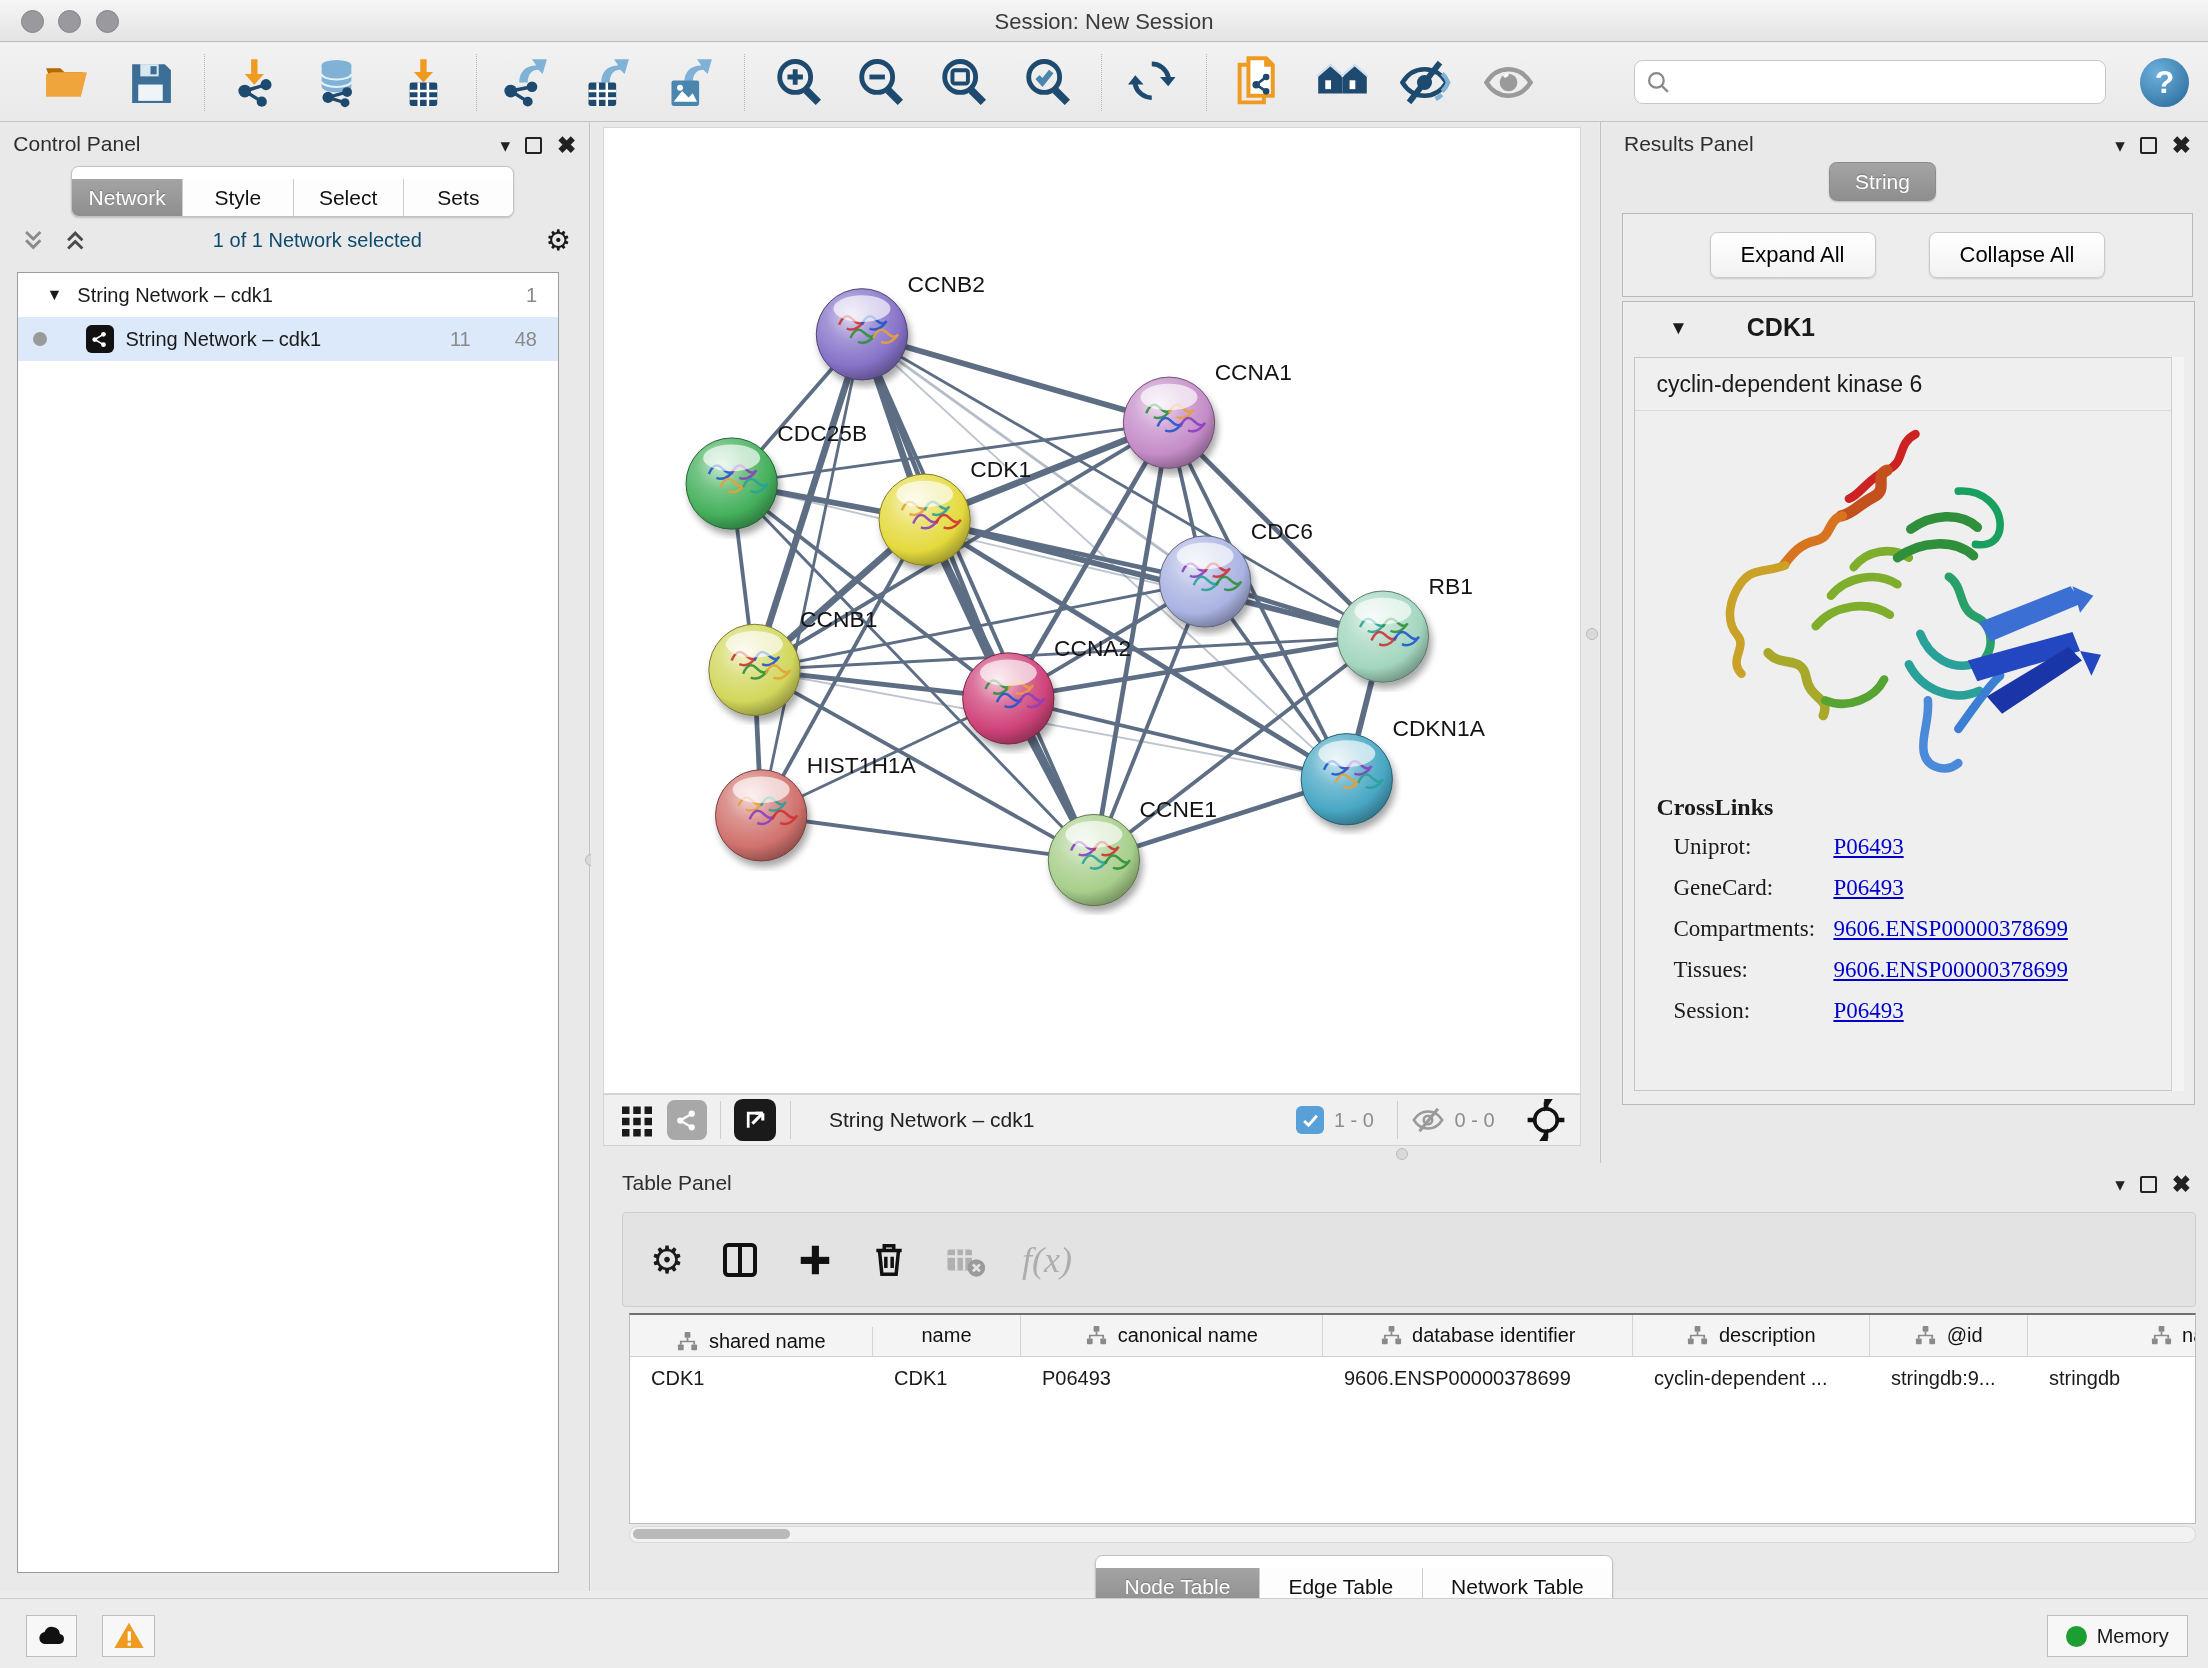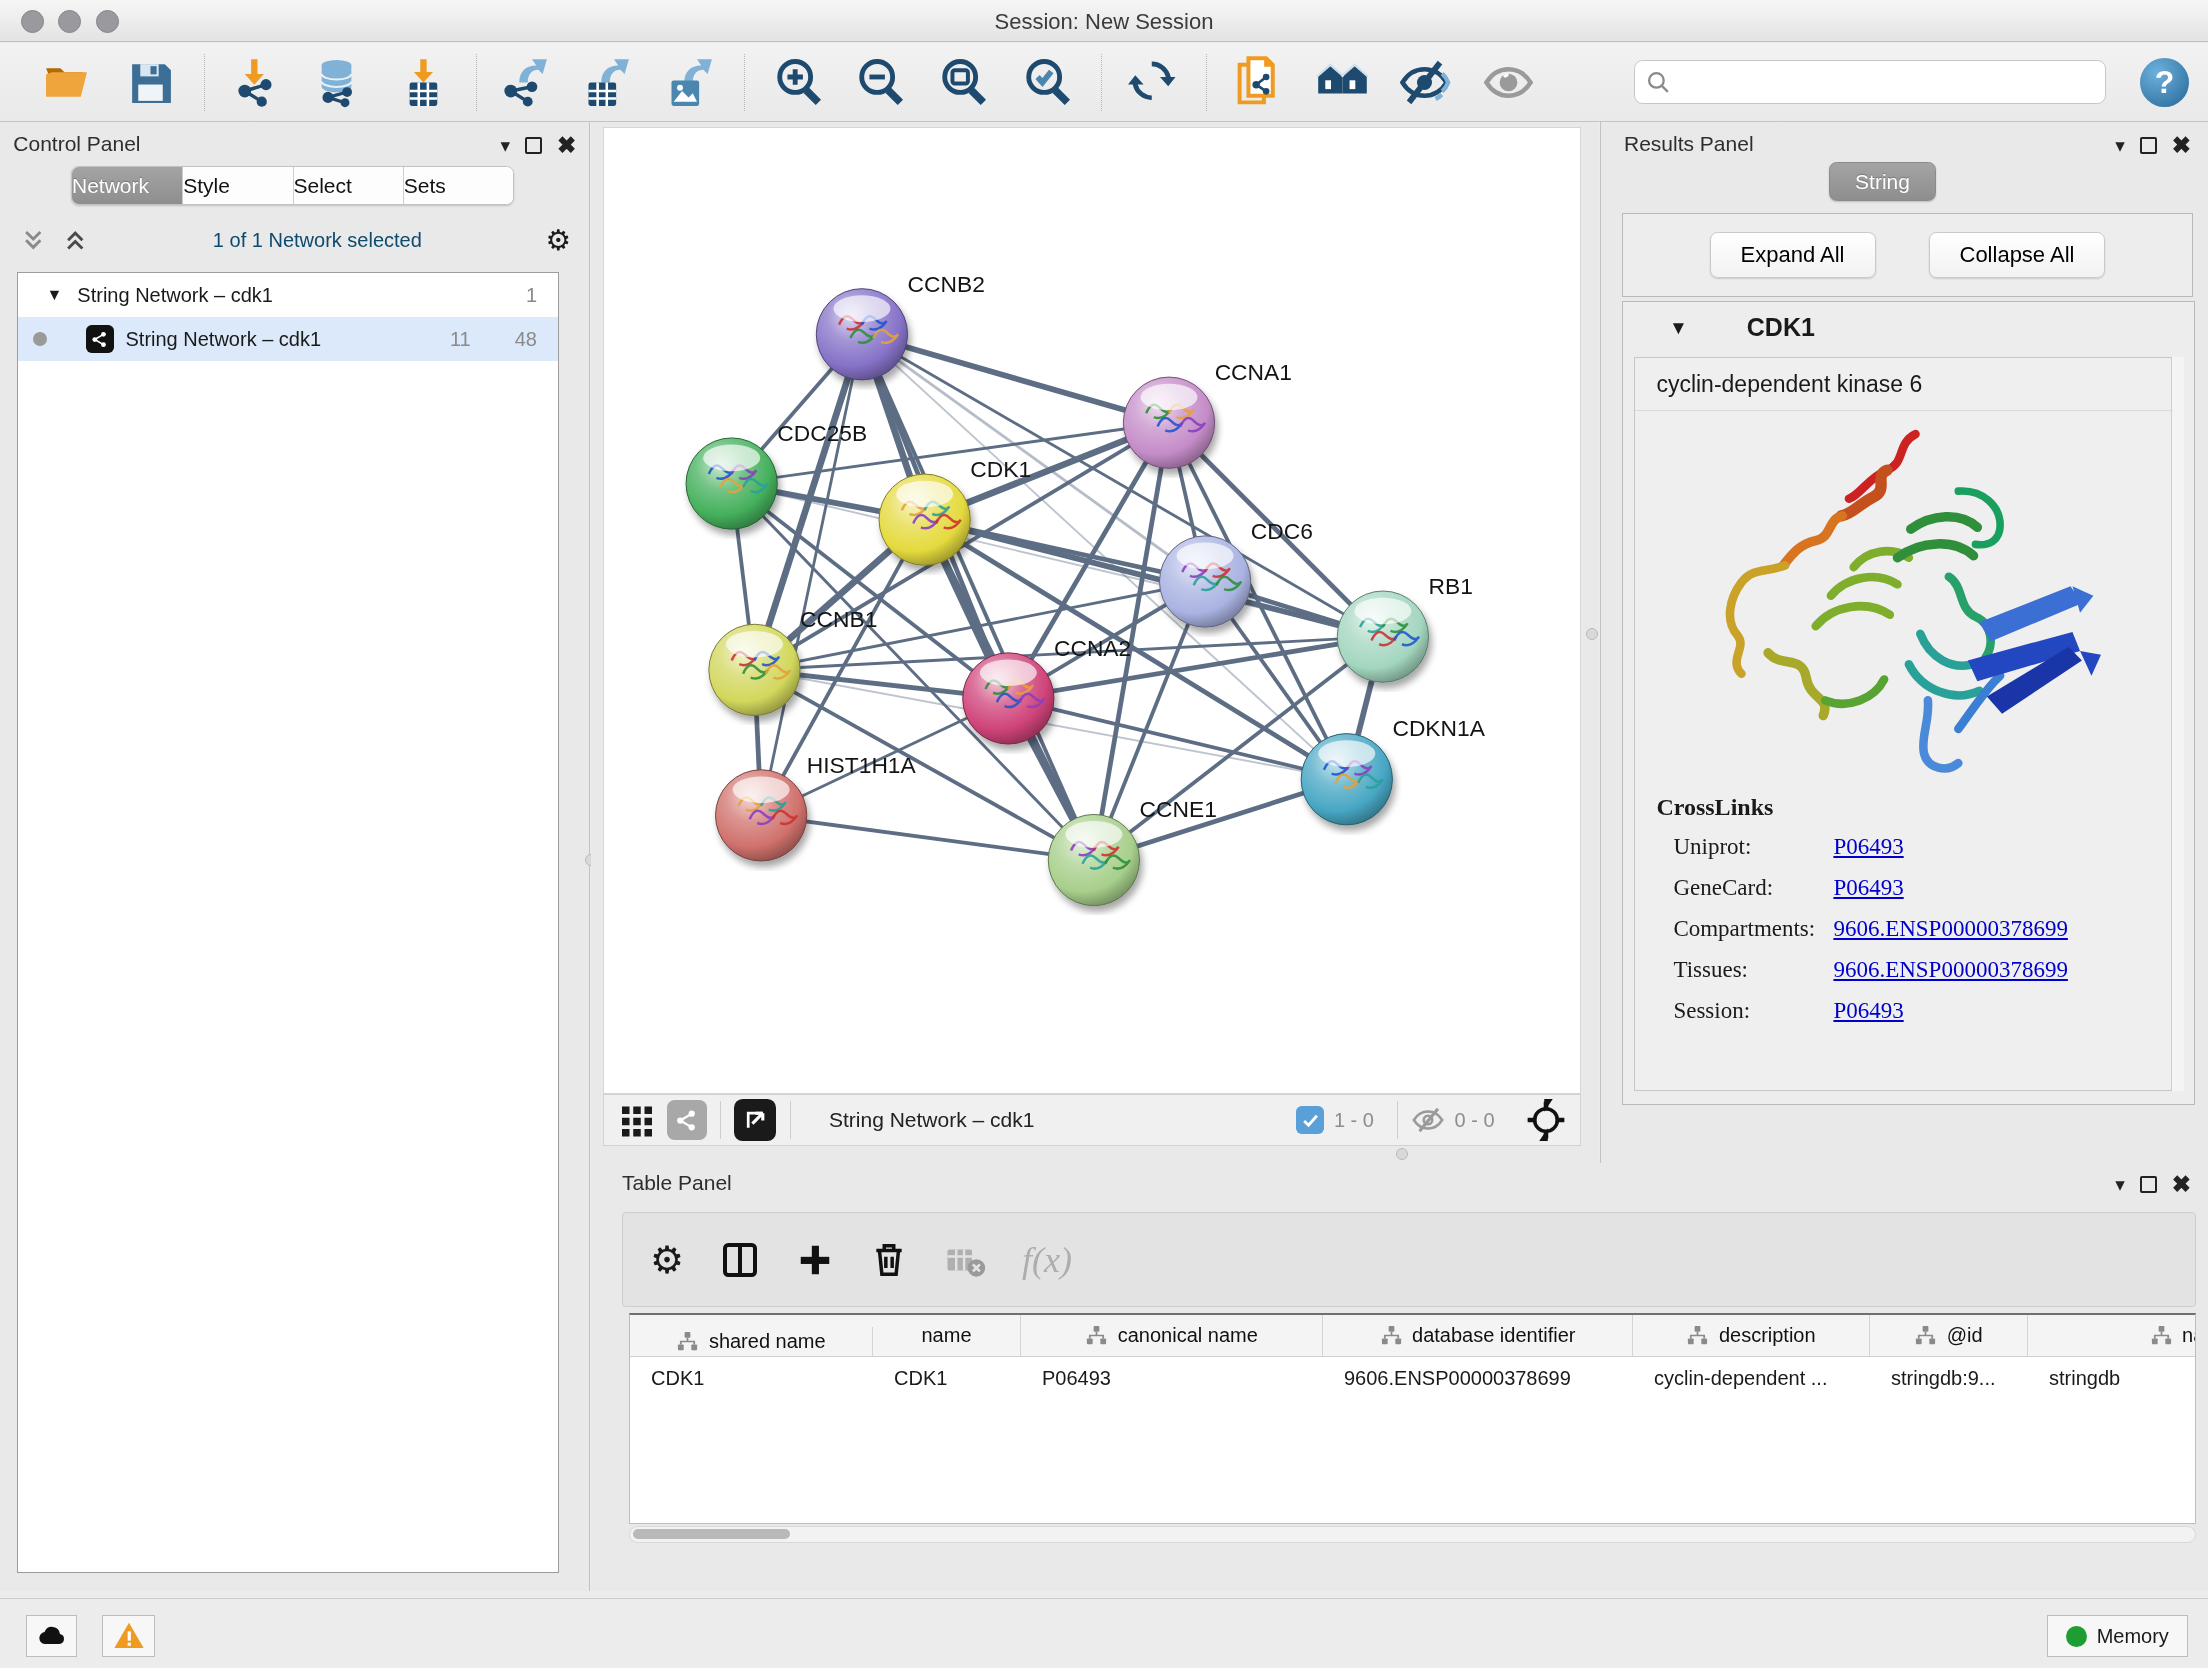--- a/index.html
+++ b/index.html
@@ -36,22 +36,22 @@
   
   .panel-title { font-size:21px; color:#2e2e2e; }
   .panel-ctrls { display:flex; align-items:center; gap:15px; color:#222; }
   .pc-min { font-size:19px; }
   .pc-float { width:17px; height:17px; border:2.4px solid #222; border-radius:1.9px; }
   .pc-close { font-size:23px; font-weight:bold; }
 
   
   .seg { display:flex; border:1px solid #c2c2c2; border-radius:7.6px; overflow:hidden;
     background:#fff; box-shadow:0 1px 1.9px rgba(0,0,0,.18); }
-  .seg .tab { font-size:21px; padding:6.7px 0; text-align:left; background:#fdfdfd;
-    border-left:1px solid #cdcdcd; color:#111; }
+  .seg .tab { font-size:21px; padding:6.7px 0; text-align:center; background:#fdfdfd;
+    border-left:1px solid #cdcdcd; color:#111;margin-top:12px; }
   .seg .tab:first-child { border-left:none; }
   .seg .tab.sel { background:linear-gradient(#a4a4a4,#8e8e8e); color:#fff;
     text-shadow:0 -1px 1px rgba(0,0,0,.25); }
 
   
   #control-panel { left:0; top:122px; width:590px; height:1469px; background:#e9e9e9;
     border-right:1px solid #c2c2c2; }
   #cp-header { left:13.3px; top:9.5px; width:563px; display:flex; justify-content:space-between; }
   #cp-tabs { left:71px; top:44px; width:443px; }
   #cp-tabs .tab { width:25%; }
@@ -837,20 +837,25 @@
           <div class="td" style="width: 310px;">9606.ENSP00000378699</div>
           <div class="td" style="width: 237px;">cyclin-dependent ...</div>
           <div class="td" style="width: 158px;">stringdb:9...</div>
           <div class="td" style="width: 380px;">stringdb</div>
         </div>
       </div>
   </div>
   <div id="tp-hscroll" class="abs">
     <div id="tp-hthumb" class="abs"></div>
   </div>
+  <div id="tp-tabs" class="abs seg">
+      <div class="tab sel">Node Table</div>
+      <div class="tab">Edge Table</div>
+      <div class="tab">Network Table</div>
+    </div>
 </div>
 
 <div id="bottombar" class="abs">
   <span class="statbtn" style="left:26px; width:51px">
     <svg width="32" height="32" viewBox="0 0 24 24" fill="#111">
         <path d="M7 18a4.5 4.5 0 01-.6-8.96A6 6 0 0118 10.5 3.8 3.8 0 0117.5 18z"></path>
       </svg>
   </span>
   <span class="statbtn" style="left:102px; width:53px">
     <svg width="32" height="32" viewBox="0 0 24 24">

